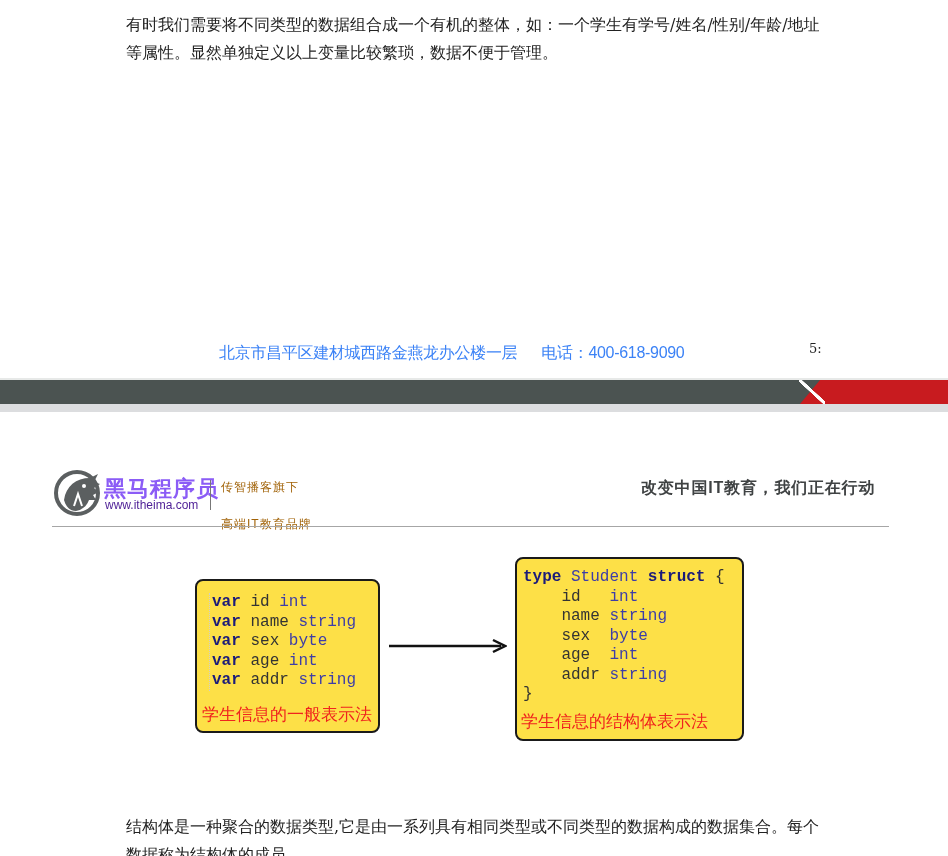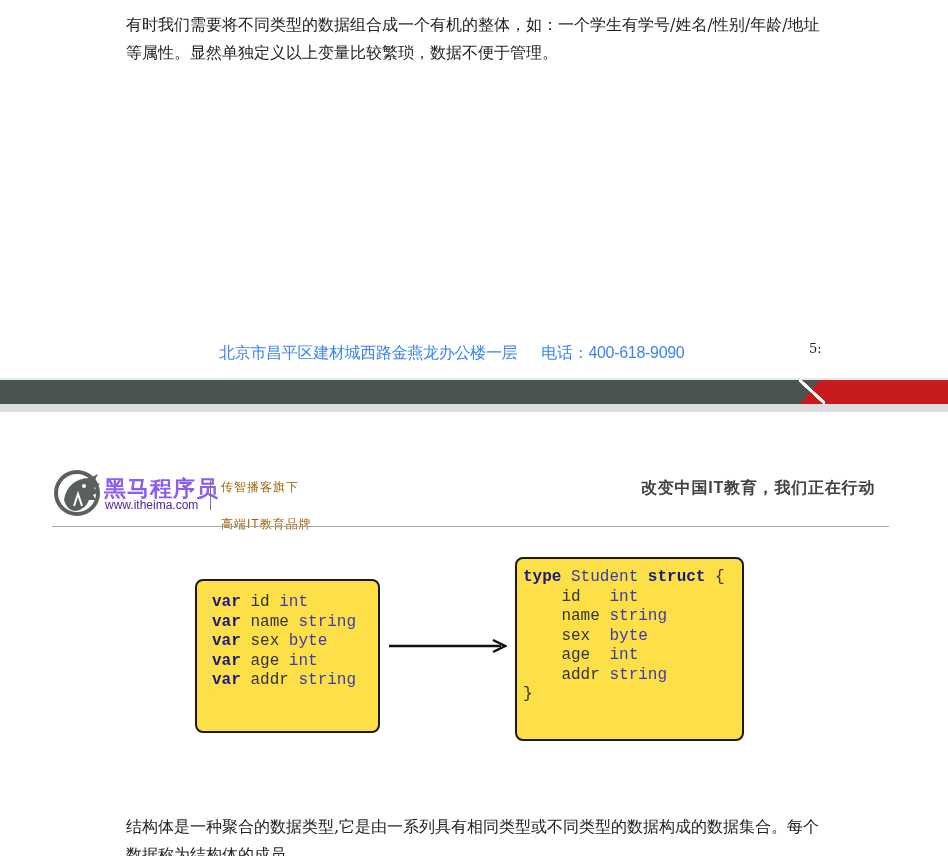--- a/index.html
+++ b/index.html
@@ -79,30 +79,32 @@
   <div class="slogan">改变中国IT教育，我们正在行动</div>
   <div class="header-rule"></div>
 </div>
 
 <div class="codebox" id="box1">
   <div class="code"><span class="kw">var</span> <span class="id">id</span> <span class="ty">int</span>
 <span class="kw">var</span> <span class="id">name</span> <span class="ty">string</span>
 <span class="kw">var</span> <span class="id">sex</span> <span class="ty">byte</span>
 <span class="kw">var</span> <span class="id">age</span> <span class="ty">int</span>
 <span class="kw">var</span> <span class="id">addr</span> <span class="ty">string</span></div>
+  <div class="caption">学生信息的一般表示法</div>
 </div>
 
 <svg class="arrow" viewBox="0 0 118 16">
   <line x1="0" y1="8" x2="112" y2="8" stroke="#111" stroke-width="2.5"></line>
   <path d="M104 2 L116 8 L104 14" fill="none" stroke="#111" stroke-width="2.5"></path>
 </svg>
 
 <div class="codebox" id="box2">
   <div class="code"><span class="kw">type</span> <span class="ty">Student</span> <span class="kw">struct</span> <span class="id">{</span>
     <span class="id">id  </span> <span class="ty">int</span>
     <span class="id">name</span> <span class="ty">string</span>
     <span class="id">sex </span> <span class="ty">byte</span>
     <span class="id">age </span> <span class="ty">int</span>
     <span class="id">addr</span> <span class="ty">string</span>
 <span class="id">}</span></div>
+  <div class="caption">学生信息的结构体表示法</div>
 </div>
 
 <div class="para" id="p2">结构体是一种聚合的数据类型,它是由一系列具有相同类型或不同类型的数据构成的数据集合。每个数据称为结构体的成员。</div>
 
 </body></html>

